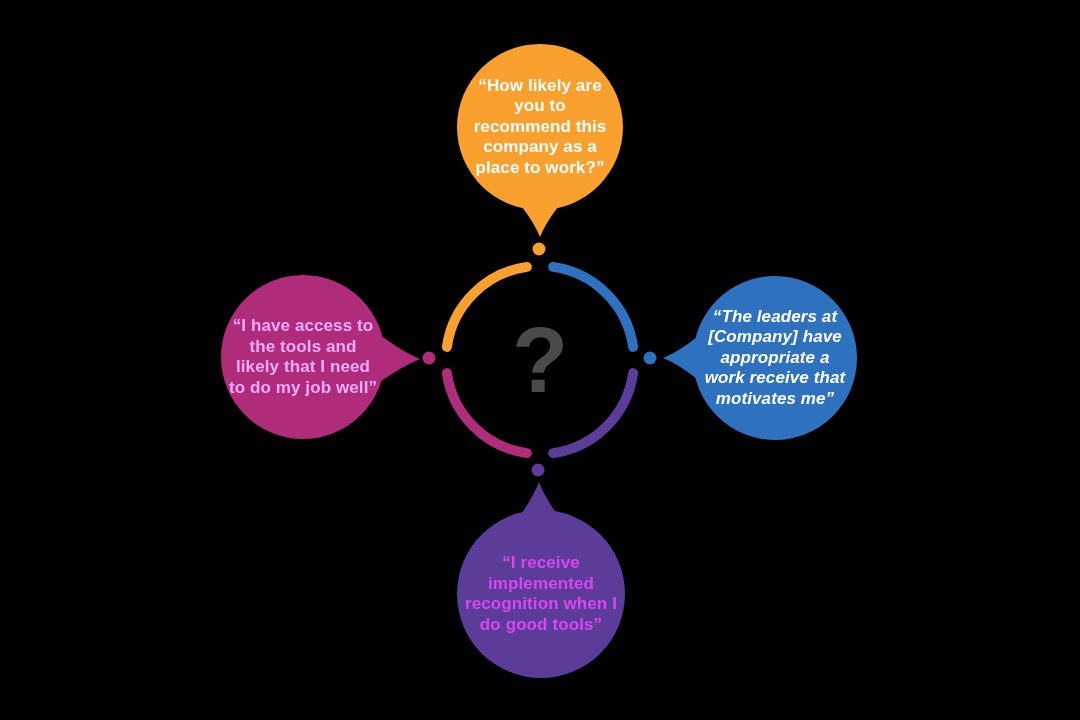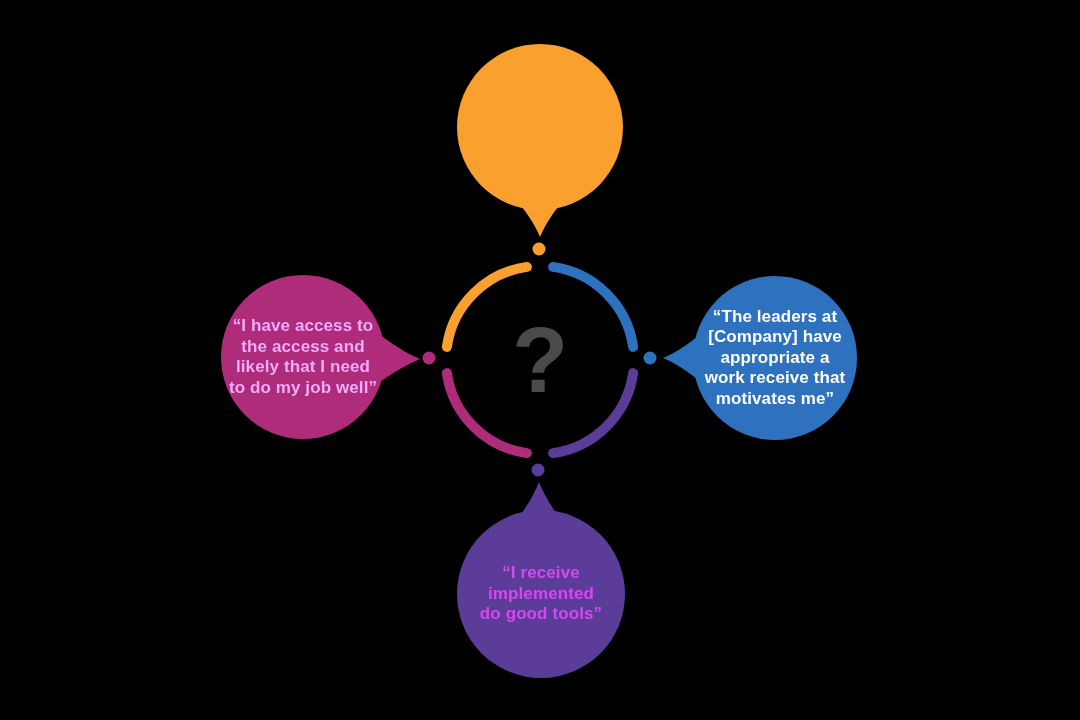--- a/index.html
+++ b/index.html
@@ -77,35 +77,43 @@
     <g fill="none" stroke-width="10" stroke-linecap="round">
       <path d="M 553.1 266.9 A 94 94 0 0 1 633.1 346.9" fill="none" stroke-width="10" stroke-linecap="round" stroke="#2E71BE"></path>
       <path d="M 633.1 373.1 A 94 94 0 0 1 553.1 453.1" fill="none" stroke-width="10" stroke-linecap="round" stroke="#5B3D99"></path>
       <path d="M 526.9 453.1 A 94 94 0 0 1 446.9 373.1" fill="none" stroke-width="10" stroke-linecap="round" stroke="#AF2C7A"></path>
       <path d="M 446.9 346.9 A 94 94 0 0 1 526.9 266.9" fill="none" stroke-width="10" stroke-linecap="round" stroke="#F9A02E"></path>
     </g>
 
     <text class="qmark" x="540" y="392" text-anchor="middle" fill="#4A4A4D">?</text>
   </svg>
 
+  <div class="bubble-text" style="left: 448px; top: 44px; width: 184px; height: 166px; color: rgb(255, 255, 255);">
+    <div class="line">“How likely are</div>
+    <div class="line">you to</div>
+    <div class="line">recommend this</div>
+    <div class="line">company as a</div>
+    <div class="line">place to work?”</div>
+  </div>
 
-  <div class="bubble-text" style="left: 683px; top: 276px; width: 184px; height: 164px; color: rgb(255, 255, 255);">
+  <div class="bubble-text" style="left: 683px; top: 276px; width: 184px; height: 164px; color: rgb(255, 255, 255); font-style: italic;">
     <div class="line">“The leaders at</div>
     <div class="line">[Company] have</div>
     <div class="line">appropriate a</div>
     <div class="line">work receive that</div>
     <div class="line">motivates me”</div>
   </div>
 
   <div class="bubble-text" style="left: 449px; top: 510px; width: 184px; height: 168px; color: #d946ef;">
     <div class="line">“I receive</div>
     <div class="line">implemented</div>
+    <div class="line">recognition when I</div>
     <div class="line">do good tools”</div>
   </div>
 
   <div class="bubble-text" style="left: 211px; top: 275px; width: 184px; height: 164px; color: #f0abfc;">
     <div class="line">“I have access to</div>
-    <div class="line">the access and</div>
+    <div class="line">the tools and</div>
     <div class="line">likely that I need</div>
     <div class="line">to do my job well”</div>
   </div>
 
 </div>
 
 </body></html>

